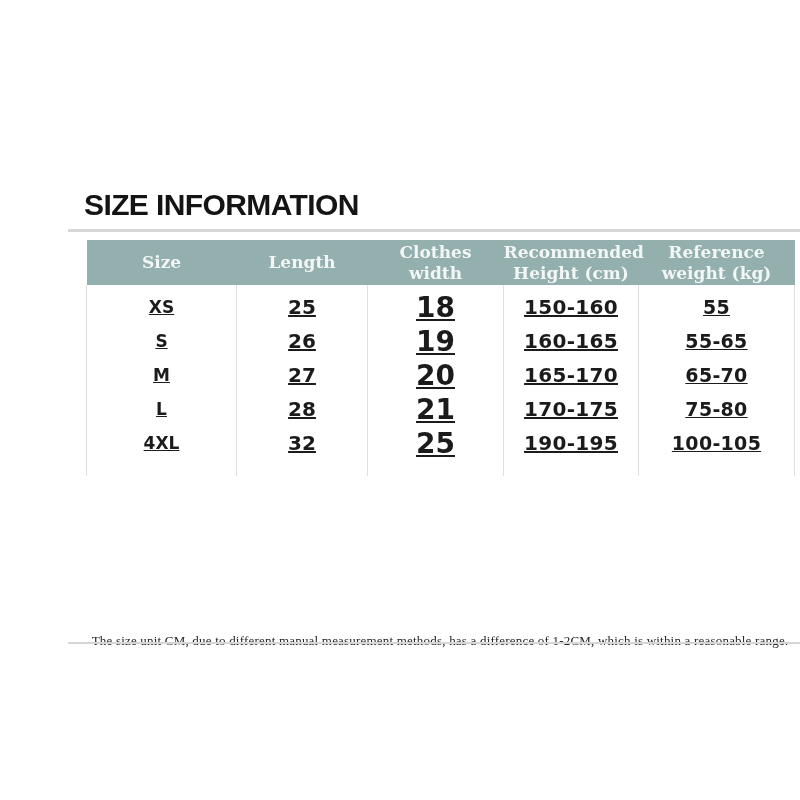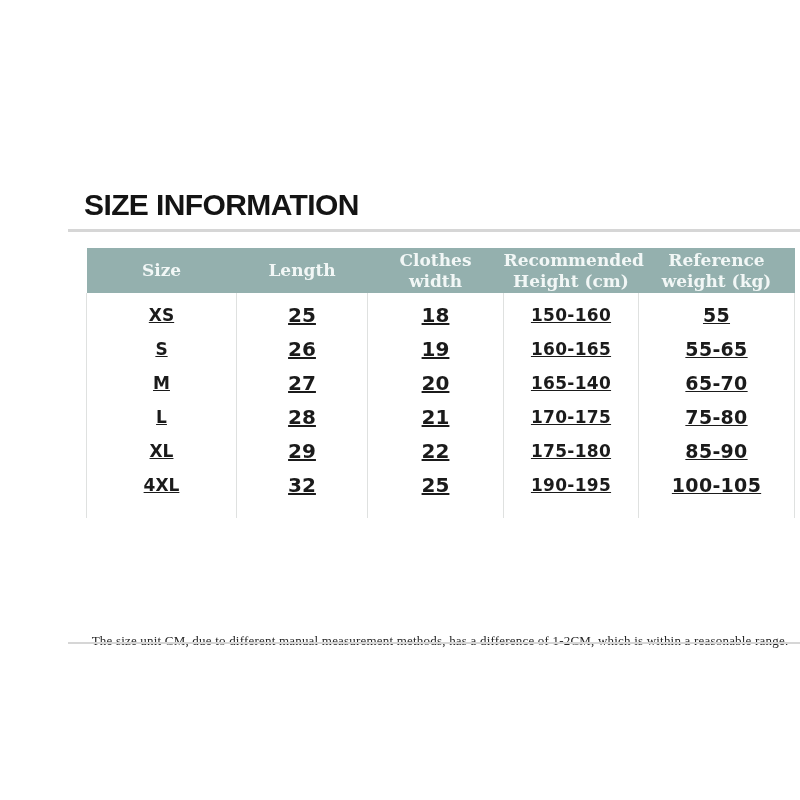--- a/index.html
+++ b/index.html
@@ -34,21 +34,21 @@
     width: 764px;
     height: 3px;
     background: var(--rule, #d6d6d6);
   }
   .rule-top { top: 229px; }
   .rule-bottom { top: 642px; height: 2px; background: var(--rule, #dadada); }
 
   table.size-table {
     position: absolute;
     left: 46px;
-    top: 248px;
+    top: 240px;
     width: 708px;
     border-collapse: collapse;
     table-layout: fixed;
   }
   .size-table thead th {
     height: 45px;
     background: var(--header-bg, #94b0ae);
     color: var(--header-text, #f2f7f6);
     font-family: "DejaVu Serif", serif;
     font-weight: 700;
@@ -69,22 +69,22 @@
     border-left: 1px solid var(--grid-line, #dfe1e0);
     border-right: 1px solid var(--grid-line, #dfe1e0);
     text-decoration: underline;
   }
   .size-table tbody tr.data-row { height: 34px; }
   .size-table tbody tr.spacer-top { height: 5px; }
   .size-table tbody tr.spacer-bottom { height: 16px; }
 
   td.cell-size   { font-size: 17px; }
   td.cell-length { font-size: 20px; }
-  td.cell-width  { font-size: 20px; }
-  td.cell-height { font-size: 17px; letter-spacing: 0.3px; }
+  td.cell-width  { font-size: 28px; }
+  td.cell-height { font-size: 20px; letter-spacing: 0.3px; }
   td.cell-weight { font-size: 19px; letter-spacing: 0.3px; }
 
   .footnote {
     position: absolute;
     top: 633px;
     left: 0;
     right: 0;
     margin: 0;
     text-align: center;
     font-family: "Liberation Serif", serif;
@@ -142,36 +142,29 @@
         <td class="cell-size">S</td>
         <td class="cell-length">26</td>
         <td class="cell-width">19</td>
         <td class="cell-height">160-165</td>
         <td class="cell-weight">55-65</td>
       </tr>
       <tr class="data-row">
         <td class="cell-size">M</td>
         <td class="cell-length">27</td>
         <td class="cell-width">20</td>
-        <td class="cell-height">165-140</td>
+        <td class="cell-height">165-170</td>
         <td class="cell-weight">65-70</td>
       </tr>
       <tr class="data-row">
         <td class="cell-size">L</td>
         <td class="cell-length">28</td>
         <td class="cell-width">21</td>
         <td class="cell-height">170-175</td>
         <td class="cell-weight">75-80</td>
-      </tr>
-      <tr class="data-row">
-        <td class="cell-size">XL</td>
-        <td class="cell-length">29</td>
-        <td class="cell-width">22</td>
-        <td class="cell-height">175-180</td>
-        <td class="cell-weight">85-90</td>
       </tr>
       <tr class="data-row">
         <td class="cell-size">4XL</td>
         <td class="cell-length">32</td>
         <td class="cell-width">25</td>
         <td class="cell-height">190-195</td>
         <td class="cell-weight">100-105</td>
       </tr>
 
       <tr class="spacer-bottom">

